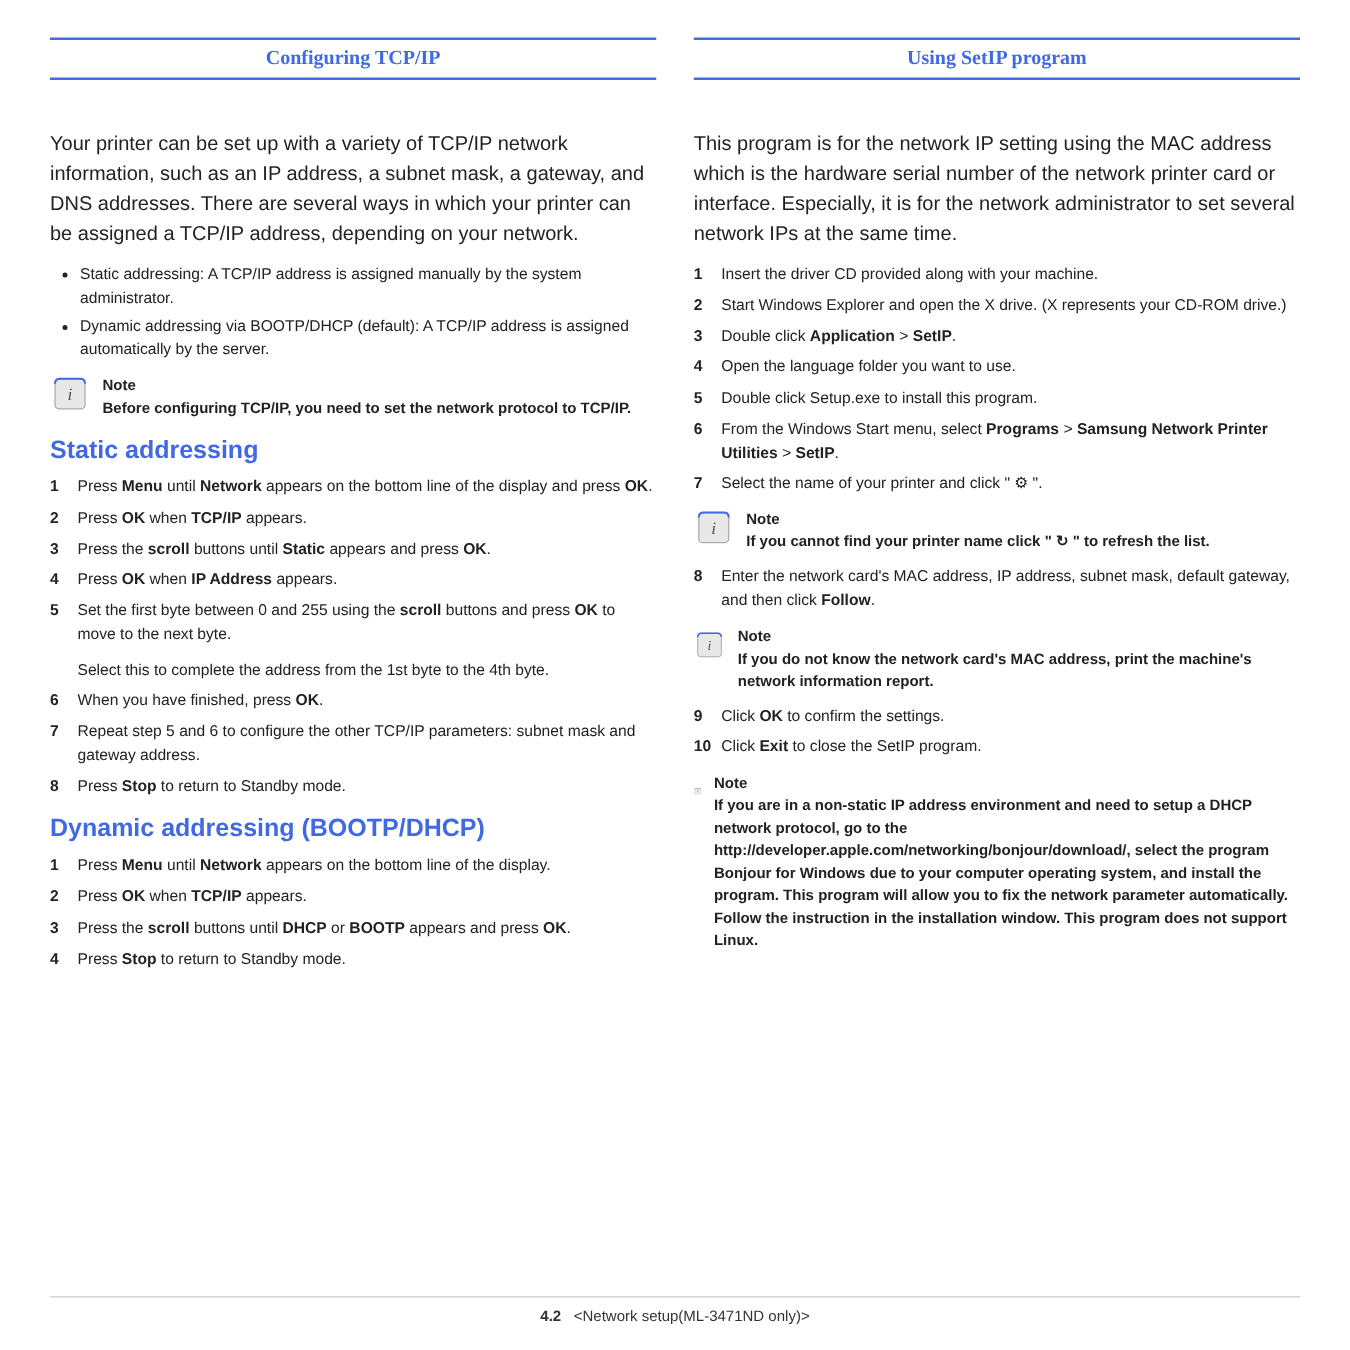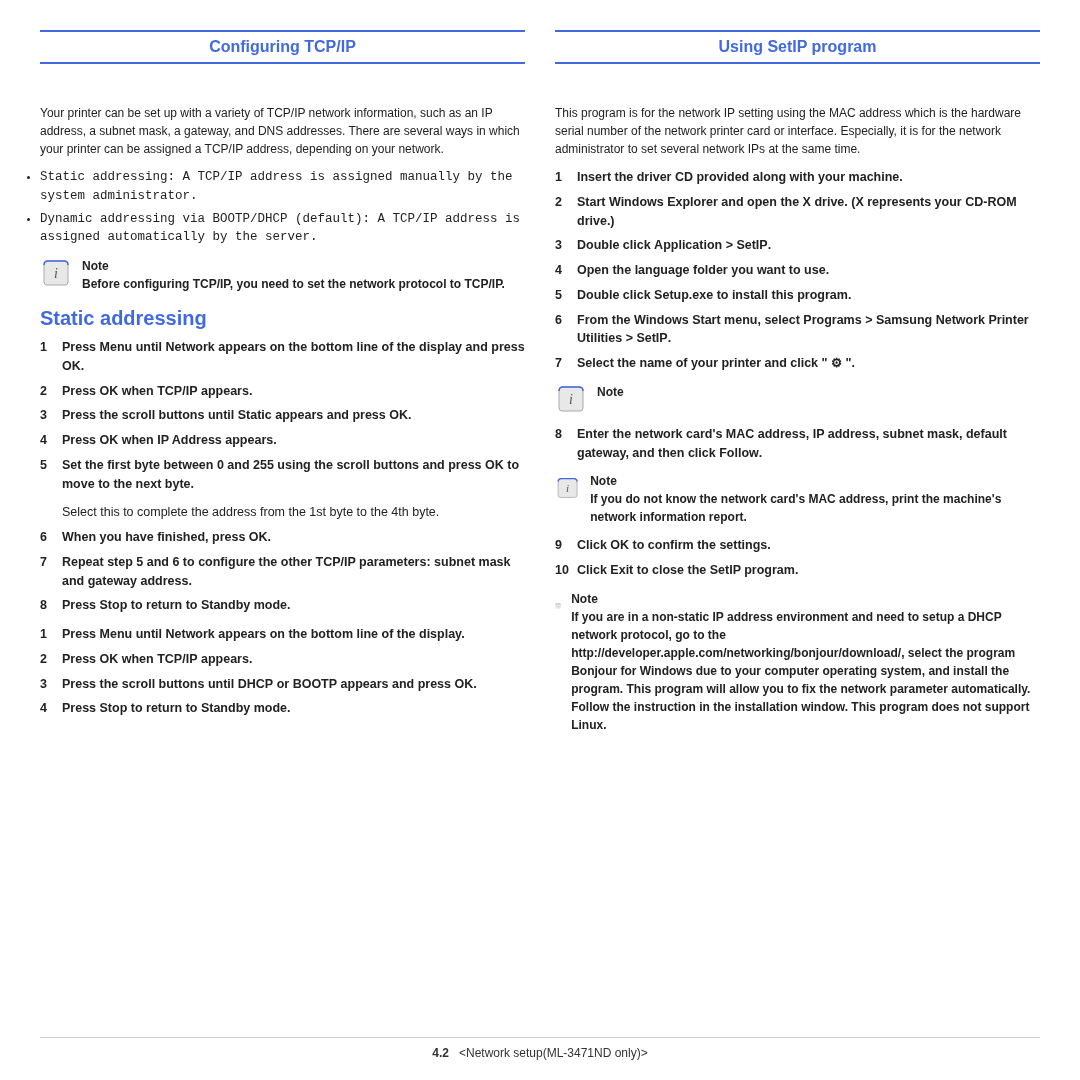--- a/index.html
+++ b/index.html
@@ -31,43 +31,43 @@
     .right-col {
       flex: 1;
       min-width: 0;
     }
     .section-header {
       text-align: center;
       border-top: 2px solid #4169e1;
       border-bottom: 2px solid #4169e1;
       padding: 6px 0;
       margin-bottom: 12px;
+      font-family: Liberation Serif, serif;
     }
     .section-header h2 {
       font-size: 16px;
       font-weight: bold;
       color: #4169e1;
     }
     .section-title {
       font-size: 20px;
       font-weight: bold;
       color: #4169e1;
       margin-bottom: 8px;
       margin-top: 14px;
     }
     .intro-text {
-      font-size: 12px;
+      font-size: 16px;
       line-height: 1.5;
       margin-bottom: 10px;
       margin-top: 40px;
     }
     .bullet-list {
-      margin-left: 0;
+      margin-left: 24px;
       margin-bottom: 10px;
-      font-family: Liberation Mono, monospace;
     }
     .bullet-list li {
       font-size: 12.5px;
       line-height: 1.5;
       margin-bottom: 4px;
       list-style: disc;
     }
     .note-box {
       display: flex;
       gap: 10px;
@@ -93,21 +93,20 @@
       font-size: 12.5px;
       line-height: 1.5;
     }
     .numbered-item .num {
       font-weight: bold;
       min-width: 14px;
       flex-shrink: 0;
     }
     .numbered-item .text {
       flex: 1;
-      font-weight: bold;
     }
     .indent-text {
       font-size: 12.5px;
       line-height: 1.5;
       margin-left: 22px;
       margin-bottom: 6px;
     }
     .footer {
       border-top: 1px solid #ccc;
       text-align: center;
@@ -194,20 +193,21 @@
         <div class="numbered-item">
           <span class="num">7</span>
           <span class="text">Repeat step 5 and 6 to configure the other TCP/IP parameters: subnet mask and gateway address.</span>
         </div>
         <div class="numbered-item">
           <span class="num">8</span>
           <span class="text">Press <strong>Stop</strong> to return to Standby mode.</span>
         </div>
       </div>
 
+      <div class="section-title">Dynamic addressing (BOOTP/DHCP)</div>
       <div class="numbered-list">
         <div class="numbered-item">
           <span class="num">1</span>
           <span class="text">Press <strong>Menu</strong> until <strong>Network</strong> appears on the bottom line of the display.</span>
         </div>
         <div class="numbered-item">
           <span class="num">2</span>
           <span class="text">Press <strong>OK</strong> when <strong>TCP/IP</strong> appears.</span>
         </div>
         <div class="numbered-item">
@@ -261,20 +261,21 @@
       </div>
 
       <div class="note-box">
         <svg class="note-icon-svg" viewBox="0 0 32 32">
           <rect x="4" y="4" width="24" height="24" rx="3" fill="#e8e8e8" stroke="#aaa" stroke-width="1"></rect>
           <text x="16" y="21" font-size="14" text-anchor="middle" fill="#555" font-family="serif" font-style="italic">i</text>
           <path d="M4 8 Q4 4 8 4 L24 4 Q28 4 28 8" fill="none" stroke="#4169e1" stroke-width="1.5"></path>
         </svg>
         <div class="note-content">
           <strong>Note</strong><br>
+          <span>If you cannot find your printer name click " ↻ " to refresh the list.</span>
         </div>
       </div>
 
       <div class="numbered-list">
         <div class="numbered-item">
           <span class="num">8</span>
           <span class="text">Enter the network card's MAC address, IP address, subnet mask, default gateway, and then click <strong>Follow</strong>.</span>
         </div>
       </div>
 

